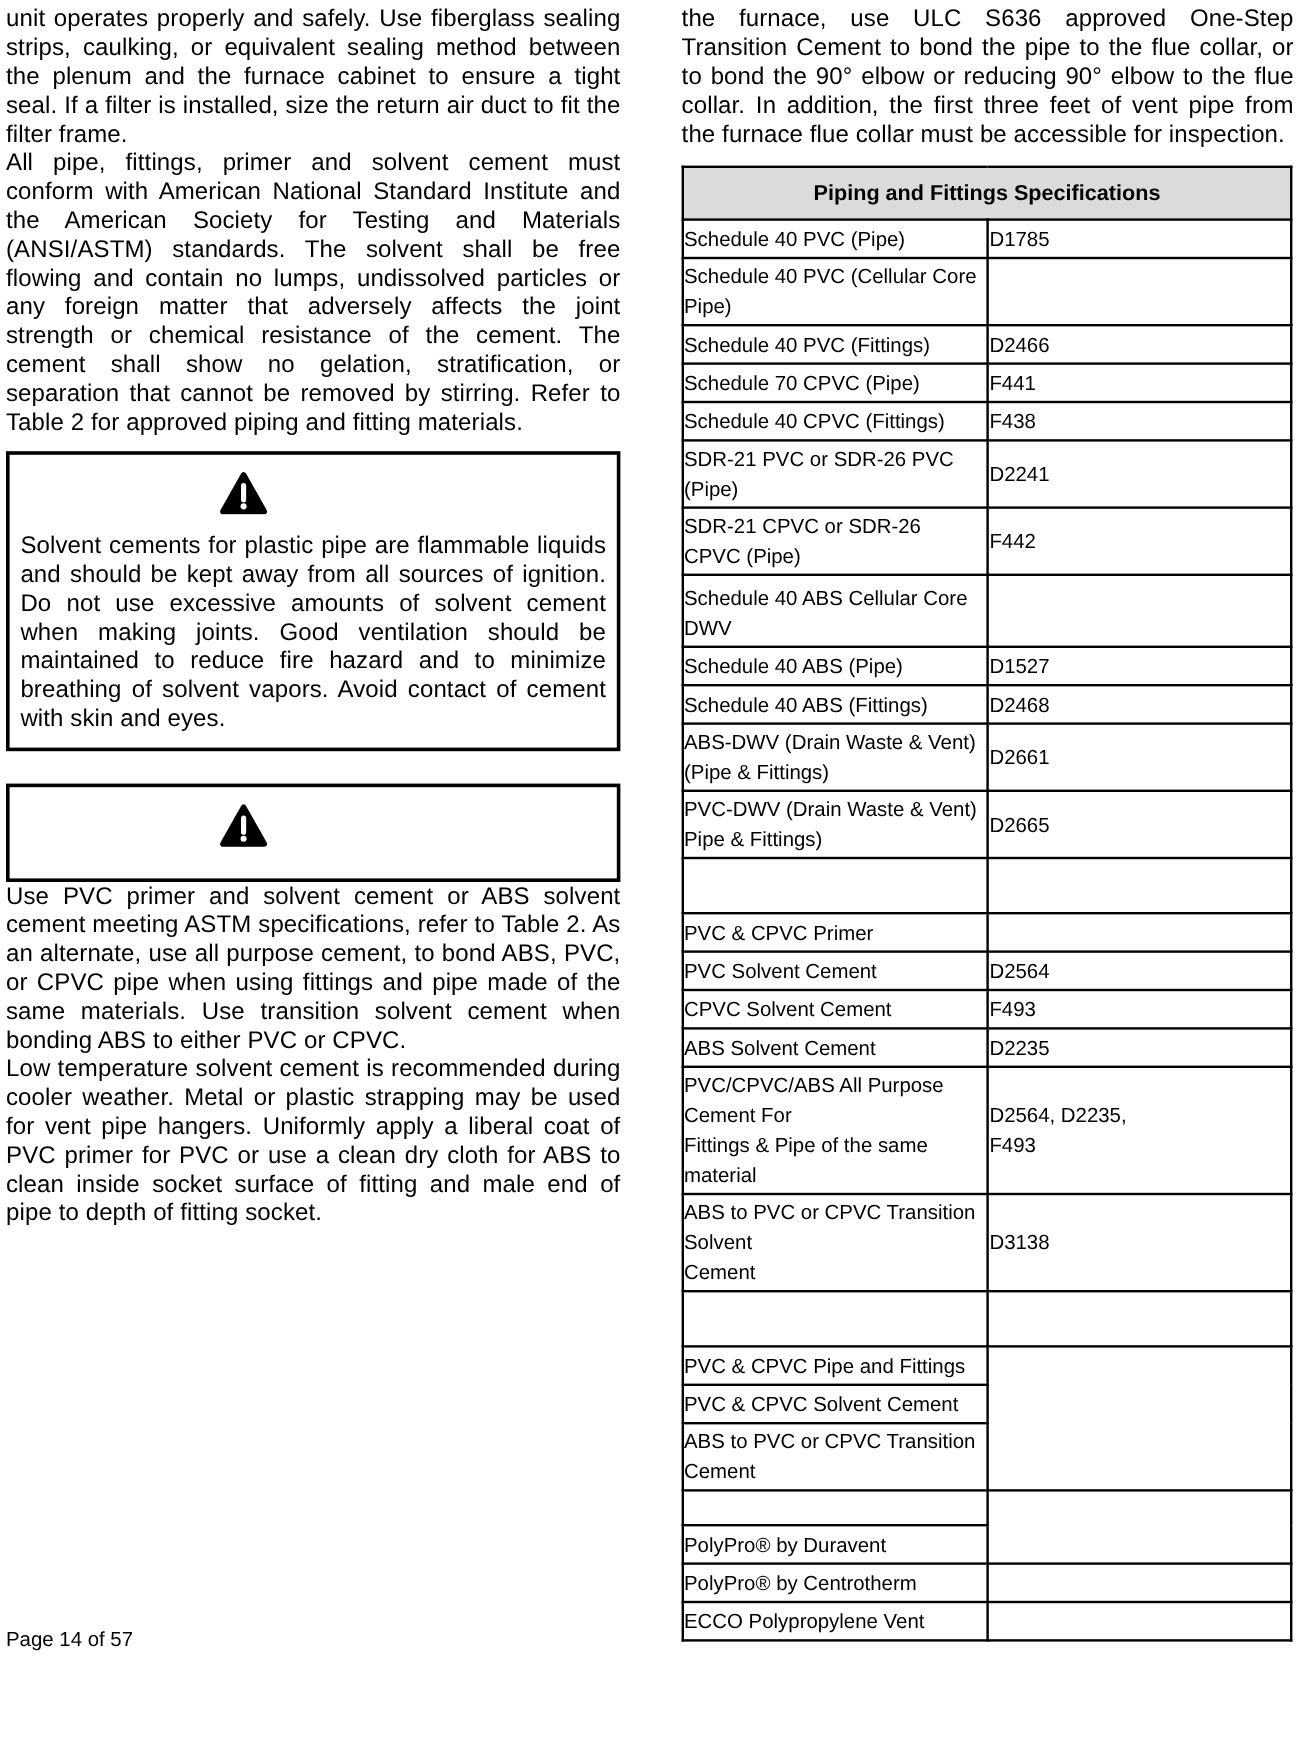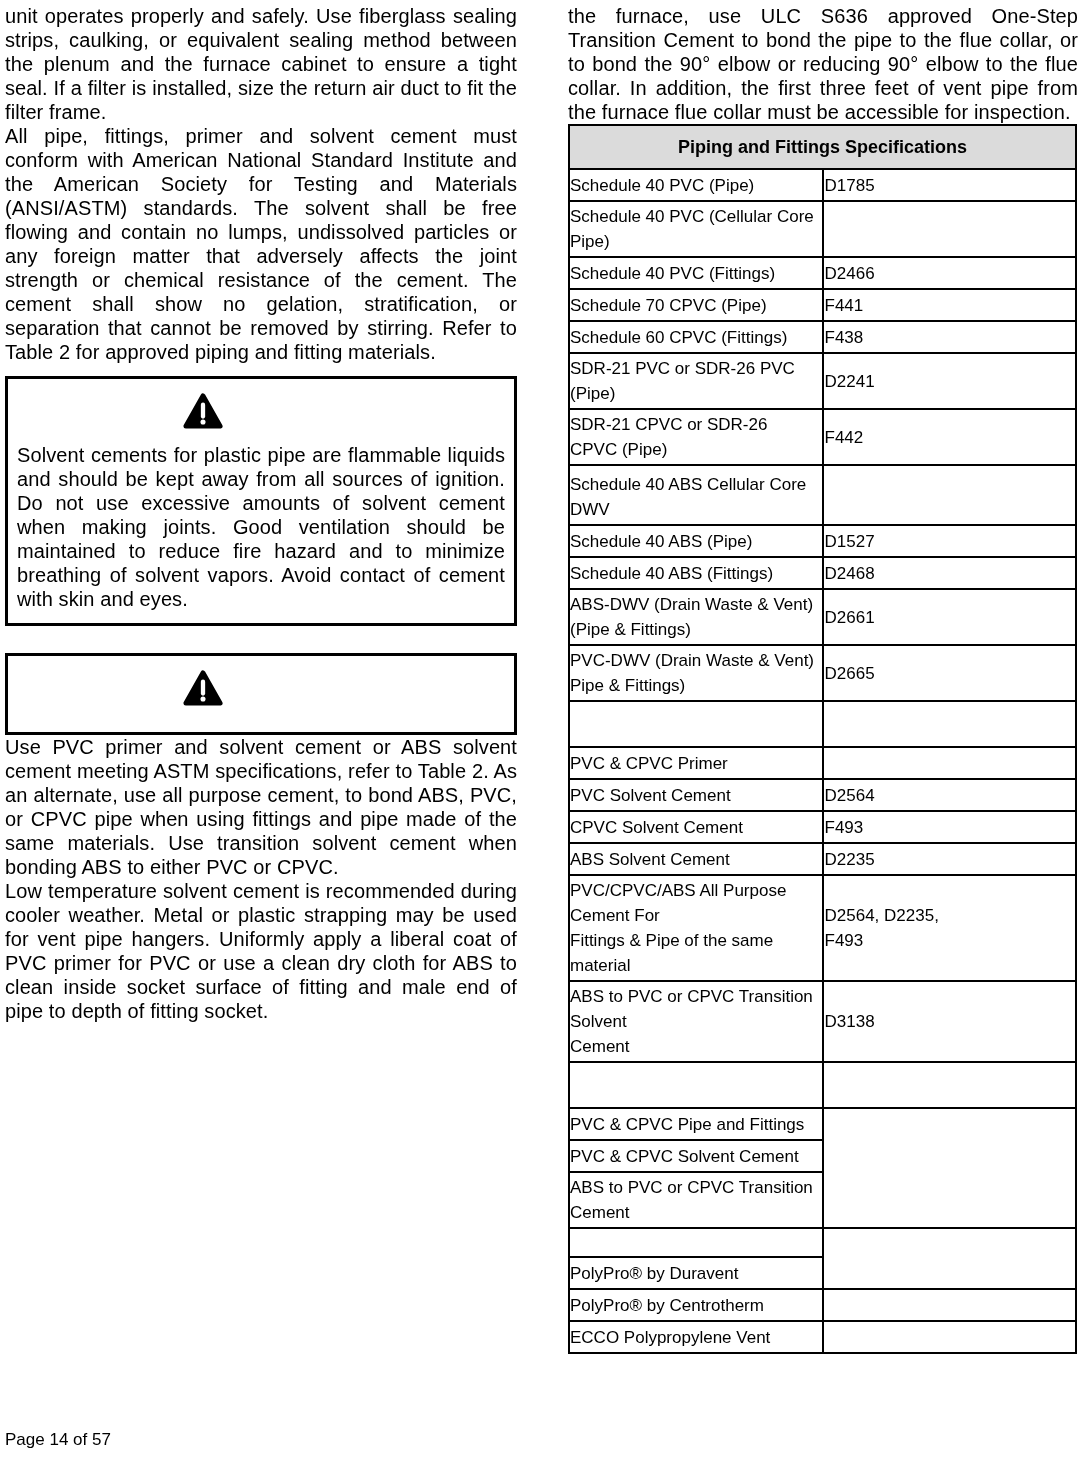--- a/index.html
+++ b/index.html
@@ -43,20 +43,21 @@
   .warn-indent { text-indent: 96px; }
 
   .p3 { margin-top: 20px; }
   .p4 { margin-top: 26px; }
   .p5 { margin-top: 40px; }
 
   
   table.spec {
     border-collapse: collapse;
     width: 509px;
+    margin-top: 14px;
     table-layout: fixed;
   }
   table.spec th, table.spec td { border: 2px solid #000; }
   table.spec th {
     background: var(--header-bg, #dbdbdb);
     height: 44px;
     font-size: 18px;
     font-weight: bold;
     text-align: center;
   }
@@ -76,21 +77,21 @@
     vertical-align: middle;
     white-space: pre-line;
   }
   tr.two-line td.name-cell, tr.two-line td.value-cell { height: 52px; }
   tr.tall-top td.name-cell { height: 52px; vertical-align: top; padding-top: 6px; }
   tr.empty-lg td { height: 46px; }
   tr.empty-sm td { height: 29px; }
 
   .footer {
     position: absolute;
-    left: 5px; top: 1430px;
+    left: 5px; top: 1357px;
     font-size: 17px;
   }
 </style>
 </head>
 <body>
 
 <div>
 
   <div class="col col-left">
     <p class="body">unit operates properly and safely. Use fiberglass sealing strips, caulking, or equivalent sealing method between the plenum and the furnace cabinet to ensure a tight seal. If a filter is installed, size the return air duct to fit the filter frame.</p>
@@ -141,21 +142,21 @@
           </tr>
           <tr>
             <td class="name-cell">Schedule 40 PVC (Fittings)</td>
             <td class="value-cell">D2466</td>
           </tr>
           <tr>
             <td class="name-cell">Schedule 70 CPVC (Pipe)</td>
             <td class="value-cell">F441</td>
           </tr>
           <tr>
-            <td class="name-cell">Schedule 60 CPVC (Fittings)</td>
+            <td class="name-cell">Schedule 40 CPVC (Fittings)</td>
             <td class="value-cell">F438</td>
           </tr>
           <tr>
             <td class="name-cell">SDR-21 PVC or SDR-26 PVC (Pipe)</td>
             <td class="value-cell">D2241</td>
           </tr>
           <tr>
             <td class="name-cell">SDR-21 CPVC or SDR-26 CPVC (Pipe)</td>
             <td class="value-cell">F442</td>
           </tr>

